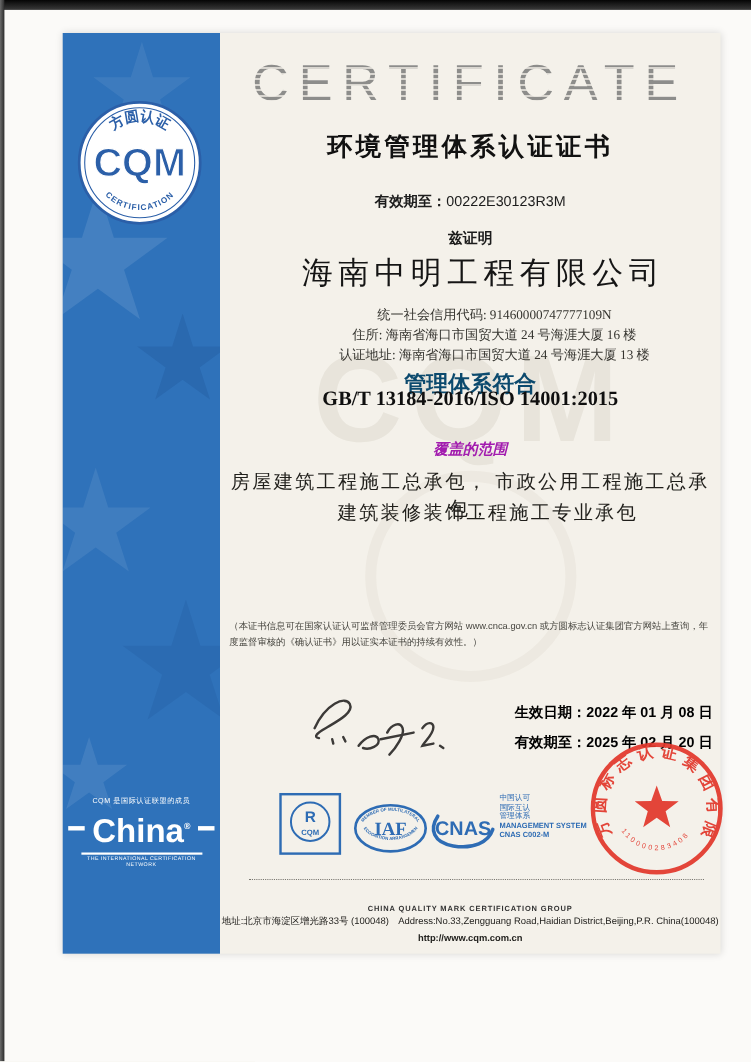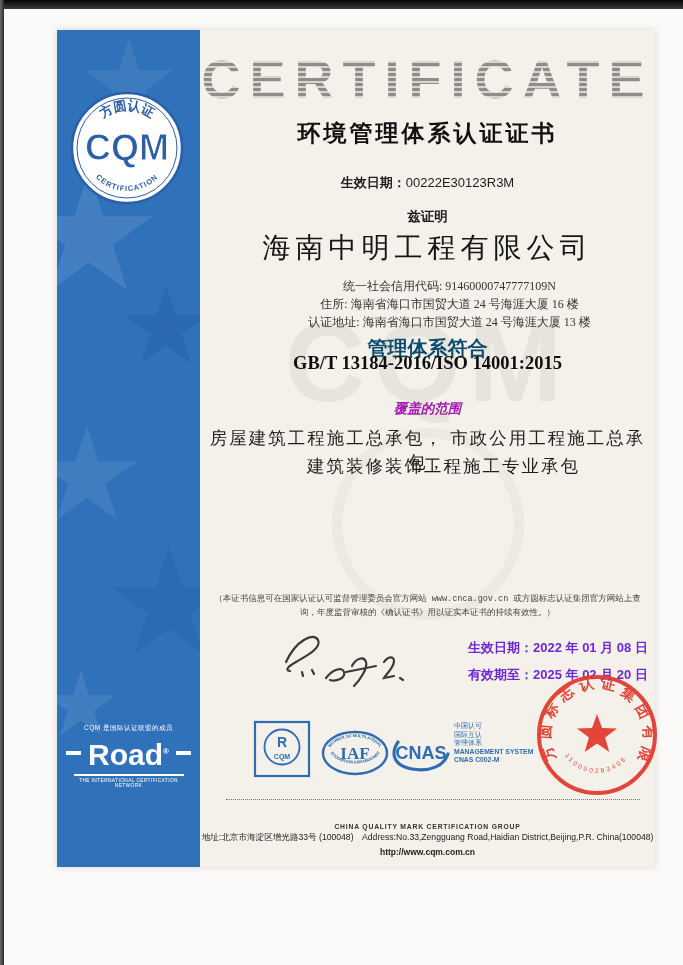--- a/index.html
+++ b/index.html
@@ -45,43 +45,43 @@
 
   
   .content { position:absolute; left:143px; top:0; width:455px; height:837px; }
   .c-abs { position:absolute; width:100%; text-align:center; }
 
   .watermark-cqm { top:268px; font-size:112px; font-weight:800; letter-spacing:8px;
                    color:rgba(128,115,85,.10); }
   .watermark-ring { position:absolute; top:398px; left:50%; margin-left:-96px; width:192px; height:192px;
                     border-radius:50%; border:10px solid rgba(128,115,85,.06); }
 
-  .cert-word { top:18px; font-size:54px; font-weight:700; letter-spacing:9px;
+  .cert-word { top:18px; font-size:46px; font-weight:400; letter-spacing:9px;
                background:repeating-linear-gradient(180deg,#8d8d8b 0 3px,#d9d6d0 3px 5px);
                -webkit-background-clip:text; background-clip:text; color:transparent; }
   .title   { top:88px;  font-size:23px; font-weight:700; letter-spacing:3px; color:#111; }
   .certno  { top:144px; font-size:13px; color:#1c1c1c; }
   .certno .lbl { font-weight:700; }
   .certify { top:178px; font-size:13.5px; font-weight:600; color:#1c1c1c; }
-  .company { top:199px; font-family:"Liberation Serif", serif; font-size:28px; letter-spacing:5px; color:#151515; }
+  .company { top:199px; font-family:"Liberation Serif", serif; font-size:28px; letter-spacing:5px; color:#151515;margin-left:12px; }
   .kai     { font-family:"Liberation Serif", serif; color:#35342f;padding-left:44px; }
   .credit  { top:248px; font-size:12px; }
   .addr1   { top:266px; font-size:12px; }
   .addr2   { top:284px; font-size:12px; }
   .conform { top:305px; font-size:20px; font-weight:700; color:#0c4a6e; }
   .standard{ top:323px; font-family:"Liberation Serif", serif; font-size:18.5px; font-weight:700; color:#0f0f0f; }
   .scopelbl{ top:370px; font-size:13.5px; font-weight:700; color:#a21caf;font-style:italic; }
   .scope1  { top:396px; font-family:"Liberation Serif", serif; font-size:17.5px; letter-spacing:2px; color:#201f1b; }
   .scope2  { top:424px; font-family:"Liberation Serif", serif; font-size:17.5px; letter-spacing:2px; color:#201f1b;padding-left:32px; }
-  .fineprint { top:562px; left:50%; transform:translateX(-50%); width:438px;
-               font-family:Liberation Mono, monospace; font-size:8.5px; line-height:1.65;
-               color:#45443e; text-align:center; position:absolute; }
+  .fineprint { top:532px; left:50%; transform:translateX(-50%); width:438px;
+               font-family:Liberation Sans, sans-serif; font-size:8.5px; line-height:1.65;
+               color:#45443e; text-align:left; position:absolute; }
   .signature { position:absolute; left:80px; top:596px; }
   .dates { position:absolute; left:268px; top:604px; font-size:13px; font-weight:600;
-           line-height:27px; color:#6d28d9; text-align:center; }
+           line-height:27px; color:#000000; text-align:center; }
   .seal { position:absolute; left:332px; top:640px; opacity:.92; }
 
   .logo-rcqm { position:absolute; left:53px;  top:690px; }
   .logo-iaf  { position:absolute; left:120px; top:699px; }
   .logo-cnas { position:absolute; left:188px; top:704px; }
   .cnas-info { position:absolute; left:254px; top:692px; text-align:left; color:#2e6cb4; }
   .cnas-info .cn { font-size:7px; line-height:8.5px; }
   .cnas-info .en { font-size:6.8px; font-weight:700; line-height:8.5px; }
 
   .dotline { position:absolute; left:26px; top:769px; width:414px; border-top:1px dotted #77756e; }
@@ -118,38 +118,38 @@
           <textPath href="#cqmTop" startOffset="50%" text-anchor="middle">方圆认证</textPath>
         </text>
         <text font-size="7.5" font-weight="700" letter-spacing="1" fill="#2b5fa8" font-family="Liberation Sans, sans-serif">
           <textPath href="#cqmBot" startOffset="50%" text-anchor="middle">CERTIFICATION</textPath>
         </text>
         <text x="58" y="70" text-anchor="middle" font-size="36" font-weight="900" fill="#2b5fa8" stroke="#ffffff" stroke-width="1" font-family="Liberation Sans, sans-serif">CQM</text>
       </svg>
 
       <div class="iqnet">
         <div class="iqnet-note">CQM 是国际认证联盟的成员</div>
-        <div class="iqnet-word"><span>Road</span><span class="iqnet-reg">®</span></div>
+        <div class="iqnet-word"><span>China</span><span class="iqnet-reg">®</span></div>
         <div class="iqnet-tag">THE INTERNATIONAL CERTIFICATION NETWORK</div>
       </div>
 
       <div class="serial">AA 0037000</div>
     </div>
 
     <div class="content">
 
       <div class="c-abs watermark-cqm">CQM</div>
       <div class="watermark-ring"></div>
 
       <div class="c-abs cert-word">CERTIFICATE</div>
 
       <div class="c-abs title">环境管理体系认证证书</div>
 
       <div class="c-abs certno">
-        <span class="lbl">生效日期：</span><span>00222E30123R3M</span>
+        <span class="lbl">有效期至：</span><span>00222E30123R3M</span>
       </div>
 
       <div class="c-abs certify">兹证明</div>
 
       <div class="c-abs company">海南中明工程有限公司</div>
 
       <div class="c-abs credit kai">统一社会信用代码: 91460000747777109N</div>
       <div class="c-abs addr1 kai">住所: 海南省海口市国贸大道 24 号海涯大厦 16 楼</div>
       <div class="c-abs addr2 kai">认证地址: 海南省海口市国贸大道 24 号海涯大厦 13 楼</div>
 

